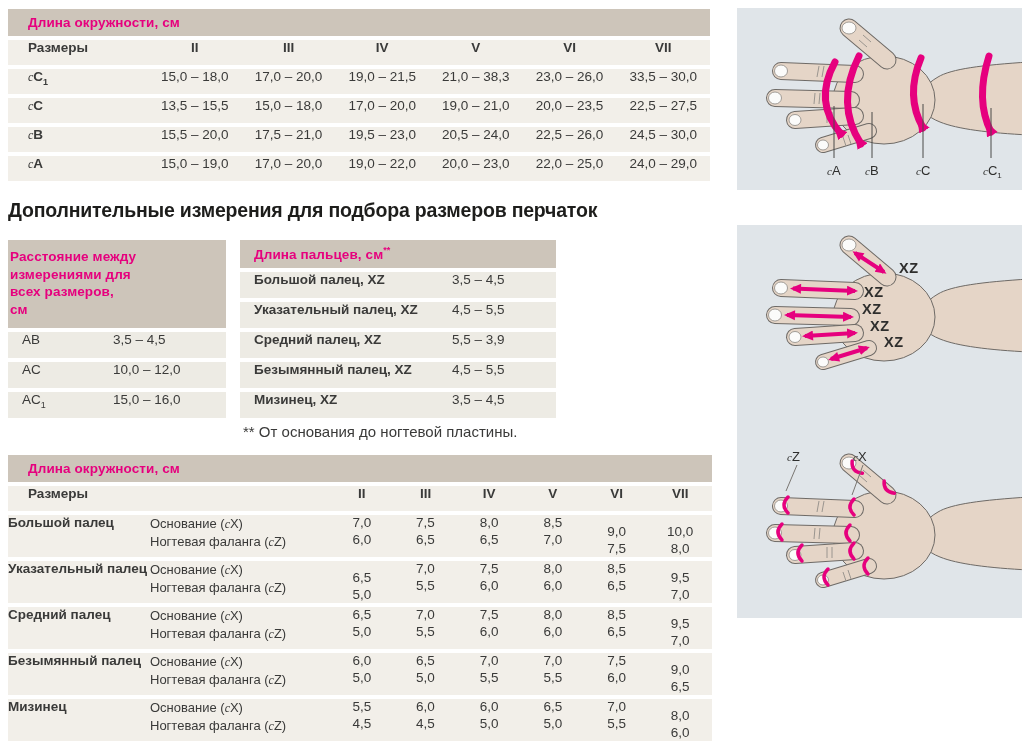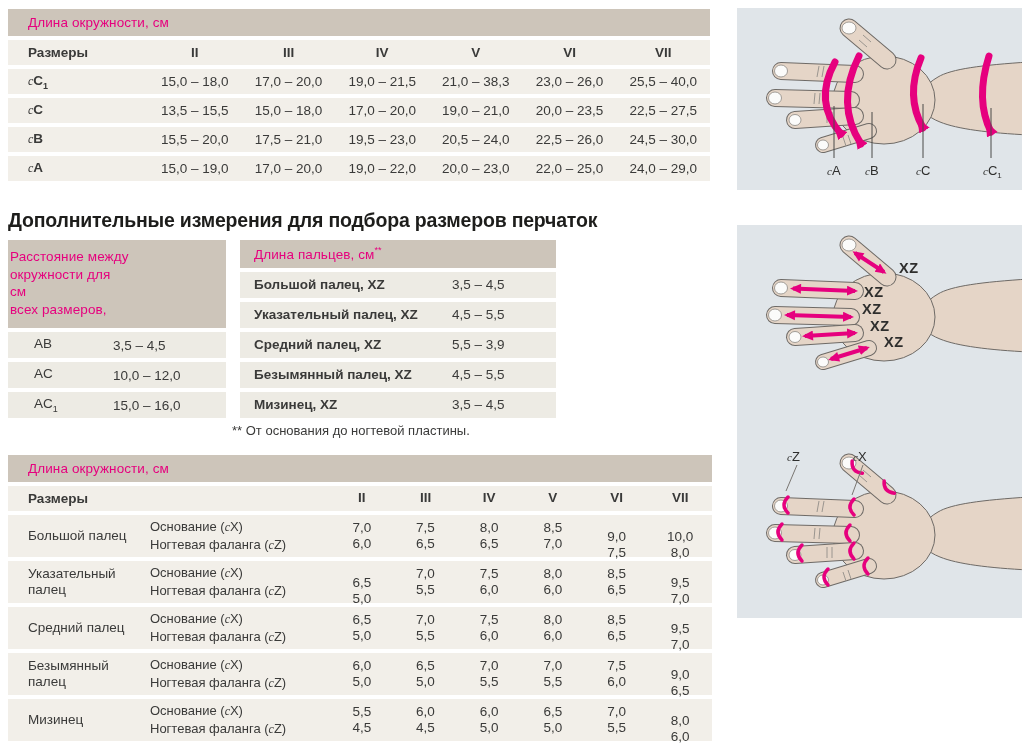--- a/index.html
+++ b/index.html
@@ -1,47 +1,47 @@
 <!DOCTYPE html>
 <html><head>
 <meta charset="utf-8">
 <style>
   html,body{margin:0;padding:0}
   body{width:1024px;height:749px;position:relative;background:#fff;overflow:hidden;
        font-family:"Liberation Sans",sans-serif;color:#3a3a39;font-size:13.5px}
   .abs{position:absolute}
   
-  .bar{background:#cdc5ba;color:#e6007e;font-weight:400;font-size:13.5px;
+  .bar{background:#cdc5ba;color:#e6007e;font-weight:700;font-size:13.5px;
        padding:6px 10px 6px 20px;letter-spacing:.1px}
-  .trow{display:flex;align-items:center;background:#f2efe9;margin-top:4px;height:25px}
+  .trow{display:flex;background:#f2efe9;margin-top:4px;height:25px}
   .trow.tall{height:42px}
   .hd{font-weight:700}
   .vc{font-family:"Liberation Serif",serif;font-style:italic;font-size:12px;font-weight:400}
   sub{font-size:9px}
   
   .t1{left:8px;top:9px;width:702px}
   .t1 .lbl{width:140px;padding-left:20px;box-sizing:border-box;font-weight:700}
   .t1 .col{flex:1;text-align:center}
   .t3{left:8px;top:455px;width:704px}
-  .t3 .lbl1{width:142px;padding-left:20px;box-sizing:border-box;font-weight:400;line-height:16px}
+  .t3 .lbl1{width:142px;box-sizing:border-box;font-weight:700;line-height:16px}
   .t3 .lbl2{width:180px;font-size:13px;line-height:17px}
   .t3 .lblwide{width:322px;padding-left:20px;box-sizing:border-box;font-weight:700}
   .t3 .col{flex:1;text-align:center;line-height:16.5px}
   .low{transform:translateY(9px)}
   
-  .h1{left:8px;top:209px;font-size:19.5px;font-weight:700;color:#1d1d1b;letter-spacing:-.2px}
+  .h1{left:8px;top:199px;font-size:19.5px;font-weight:700;color:#1d1d1b;letter-spacing:-.2px}
   
   .tdist{left:8px;top:240px;width:218px}
   .tdist .bar{padding:8px 10px 10px 2px;line-height:17.5px}
   .tdist .trow,.tfing .trow{background:#edebe4;height:26px}
-  .tdist .lbl{width:105px;padding-left:26px;box-sizing:border-box}
+  .tdist .lbl{width:105px;padding-left:14px;box-sizing:border-box}
   .tfing{left:240px;top:240px;width:316px}
   .tfing .bar{padding:5px 2px 6px 14px}
   .tfing .lbl{width:212px;padding-left:14px;box-sizing:border-box;font-weight:700}
-  .footnote{left:232px;top:423px;font-size:13px;color:#3a3a39}
+  .footnote{left:243px;top:423px;font-size:15px;color:#3a3a39}
   
   .illus{left:737px;width:285px;background:#e0e5e9}
   .i1{top:8px;height:182px}
   .i2{top:225px;height:212px}
   .i3{top:437px;height:181px}
   .illus svg{display:block}
   text{fill:#2e2e2d}
   .svgc{font-family:"Liberation Serif",serif;font-style:italic;font-size:11px}
   .svgl{font-family:"Liberation Sans",sans-serif;font-size:13px}
   .svgsub{font-size:8px}
@@ -61,21 +61,21 @@
     <span class="col">VI</span>
     <span class="col">VII</span>
   </div>
   <div class="trow">
     <span class="lbl"><i class="vc">c</i><span>C</span><sub>1</sub></span>
     <span class="col">15,0 – 18,0</span>
     <span class="col">17,0 – 20,0</span>
     <span class="col">19,0 – 21,5</span>
     <span class="col">21,0 – 38,3</span>
     <span class="col">23,0 – 26,0</span>
-    <span class="col">25,5 – 40,0</span>
+    <span class="col">33,5 – 30,0</span>
   </div>
   <div class="trow">
     <span class="lbl"><i class="vc">c</i><span>C</span><sub></sub></span>
     <span class="col">13,5 – 15,5</span>
     <span class="col">15,0 – 18,0</span>
     <span class="col">17,0 – 20,0</span>
     <span class="col">19,0 – 21,0</span>
     <span class="col">20,0 – 23,5</span>
     <span class="col">22,5 – 27,5</span>
   </div>
@@ -97,23 +97,23 @@
     <span class="col">22,0 – 25,0</span>
     <span class="col">24,0 – 29,0</span>
   </div>
 </section>
 
 <h1 class="abs h1" style="margin:0">Дополнительные измерения для подбора размеров перчаток</h1>
 
 <section class="abs tdist">
   <div class="bar">
     <div>Расстояние между</div>
-    <div>окружности для</div>
+    <div>измерениями для</div>
+    <div>всех размеров,</div>
     <div>см</div>
-    <div>всех размеров,</div>
   </div>
   <div class="trow">
     <span class="lbl"><span>AB</span><sub></sub></span>
     <span>3,5 – 4,5</span>
   </div>
   <div class="trow">
     <span class="lbl"><span>AC</span><sub></sub></span>
     <span>10,0 – 12,0</span>
   </div>
   <div class="trow">

